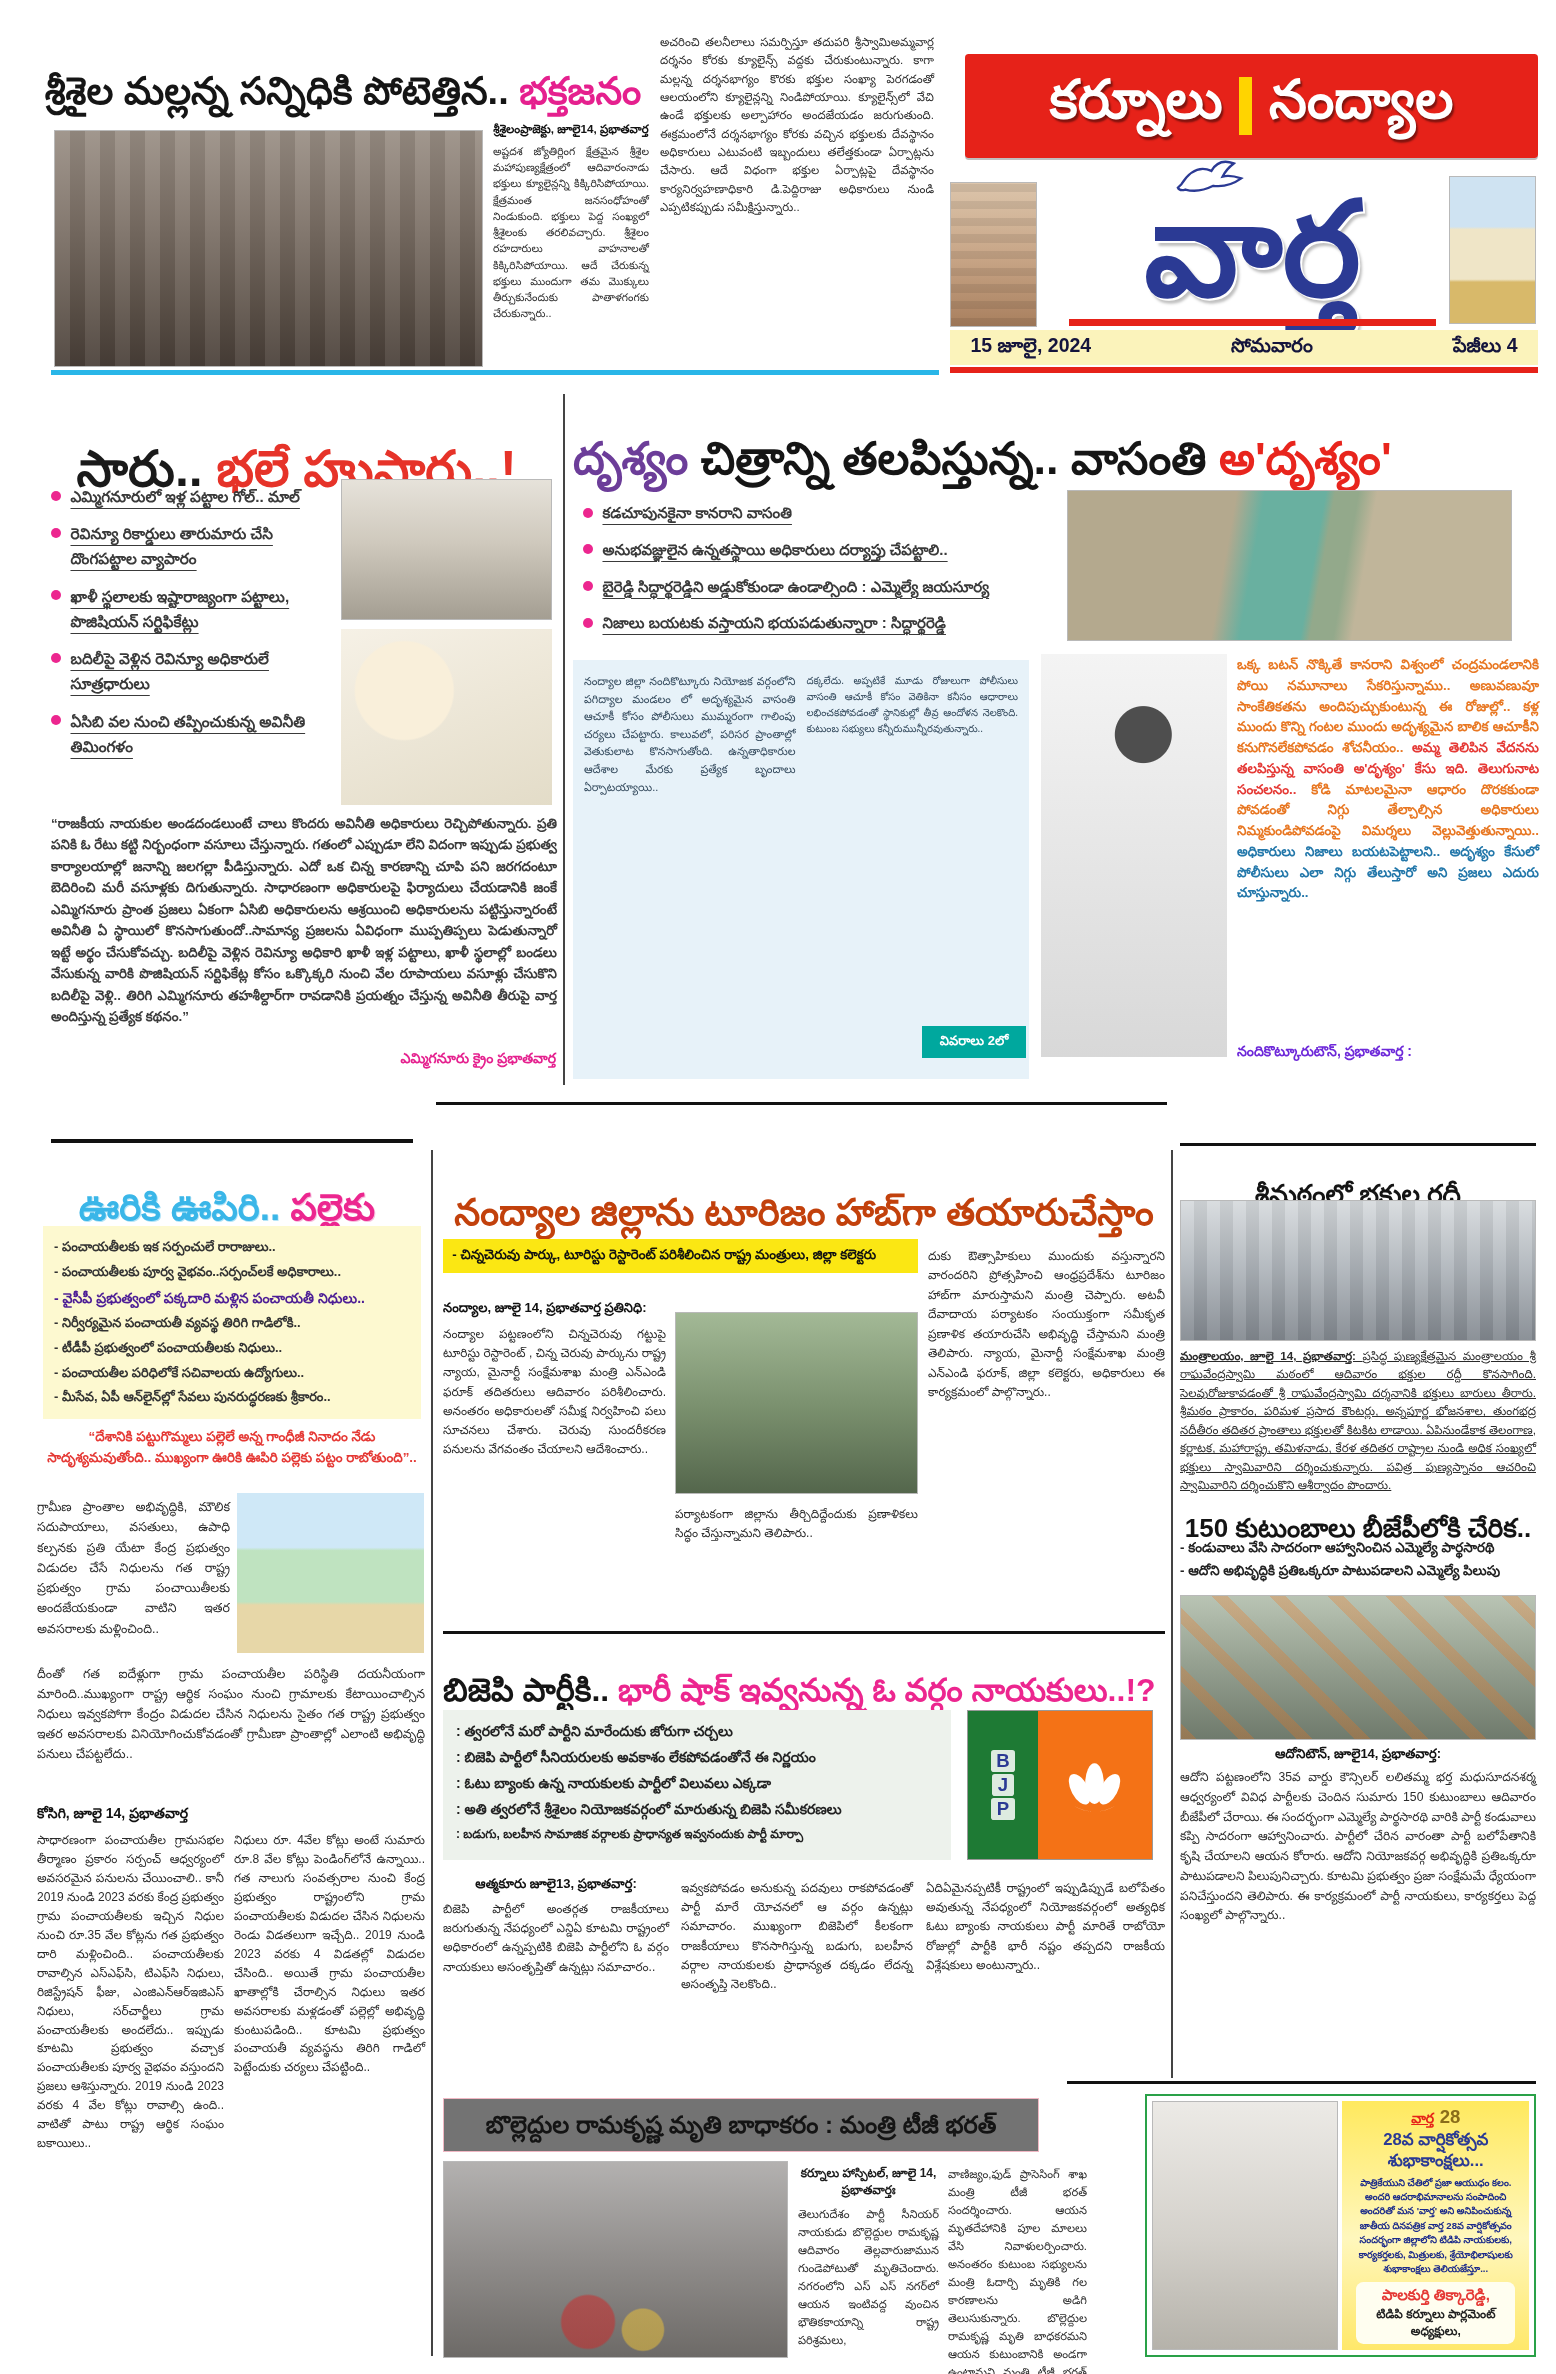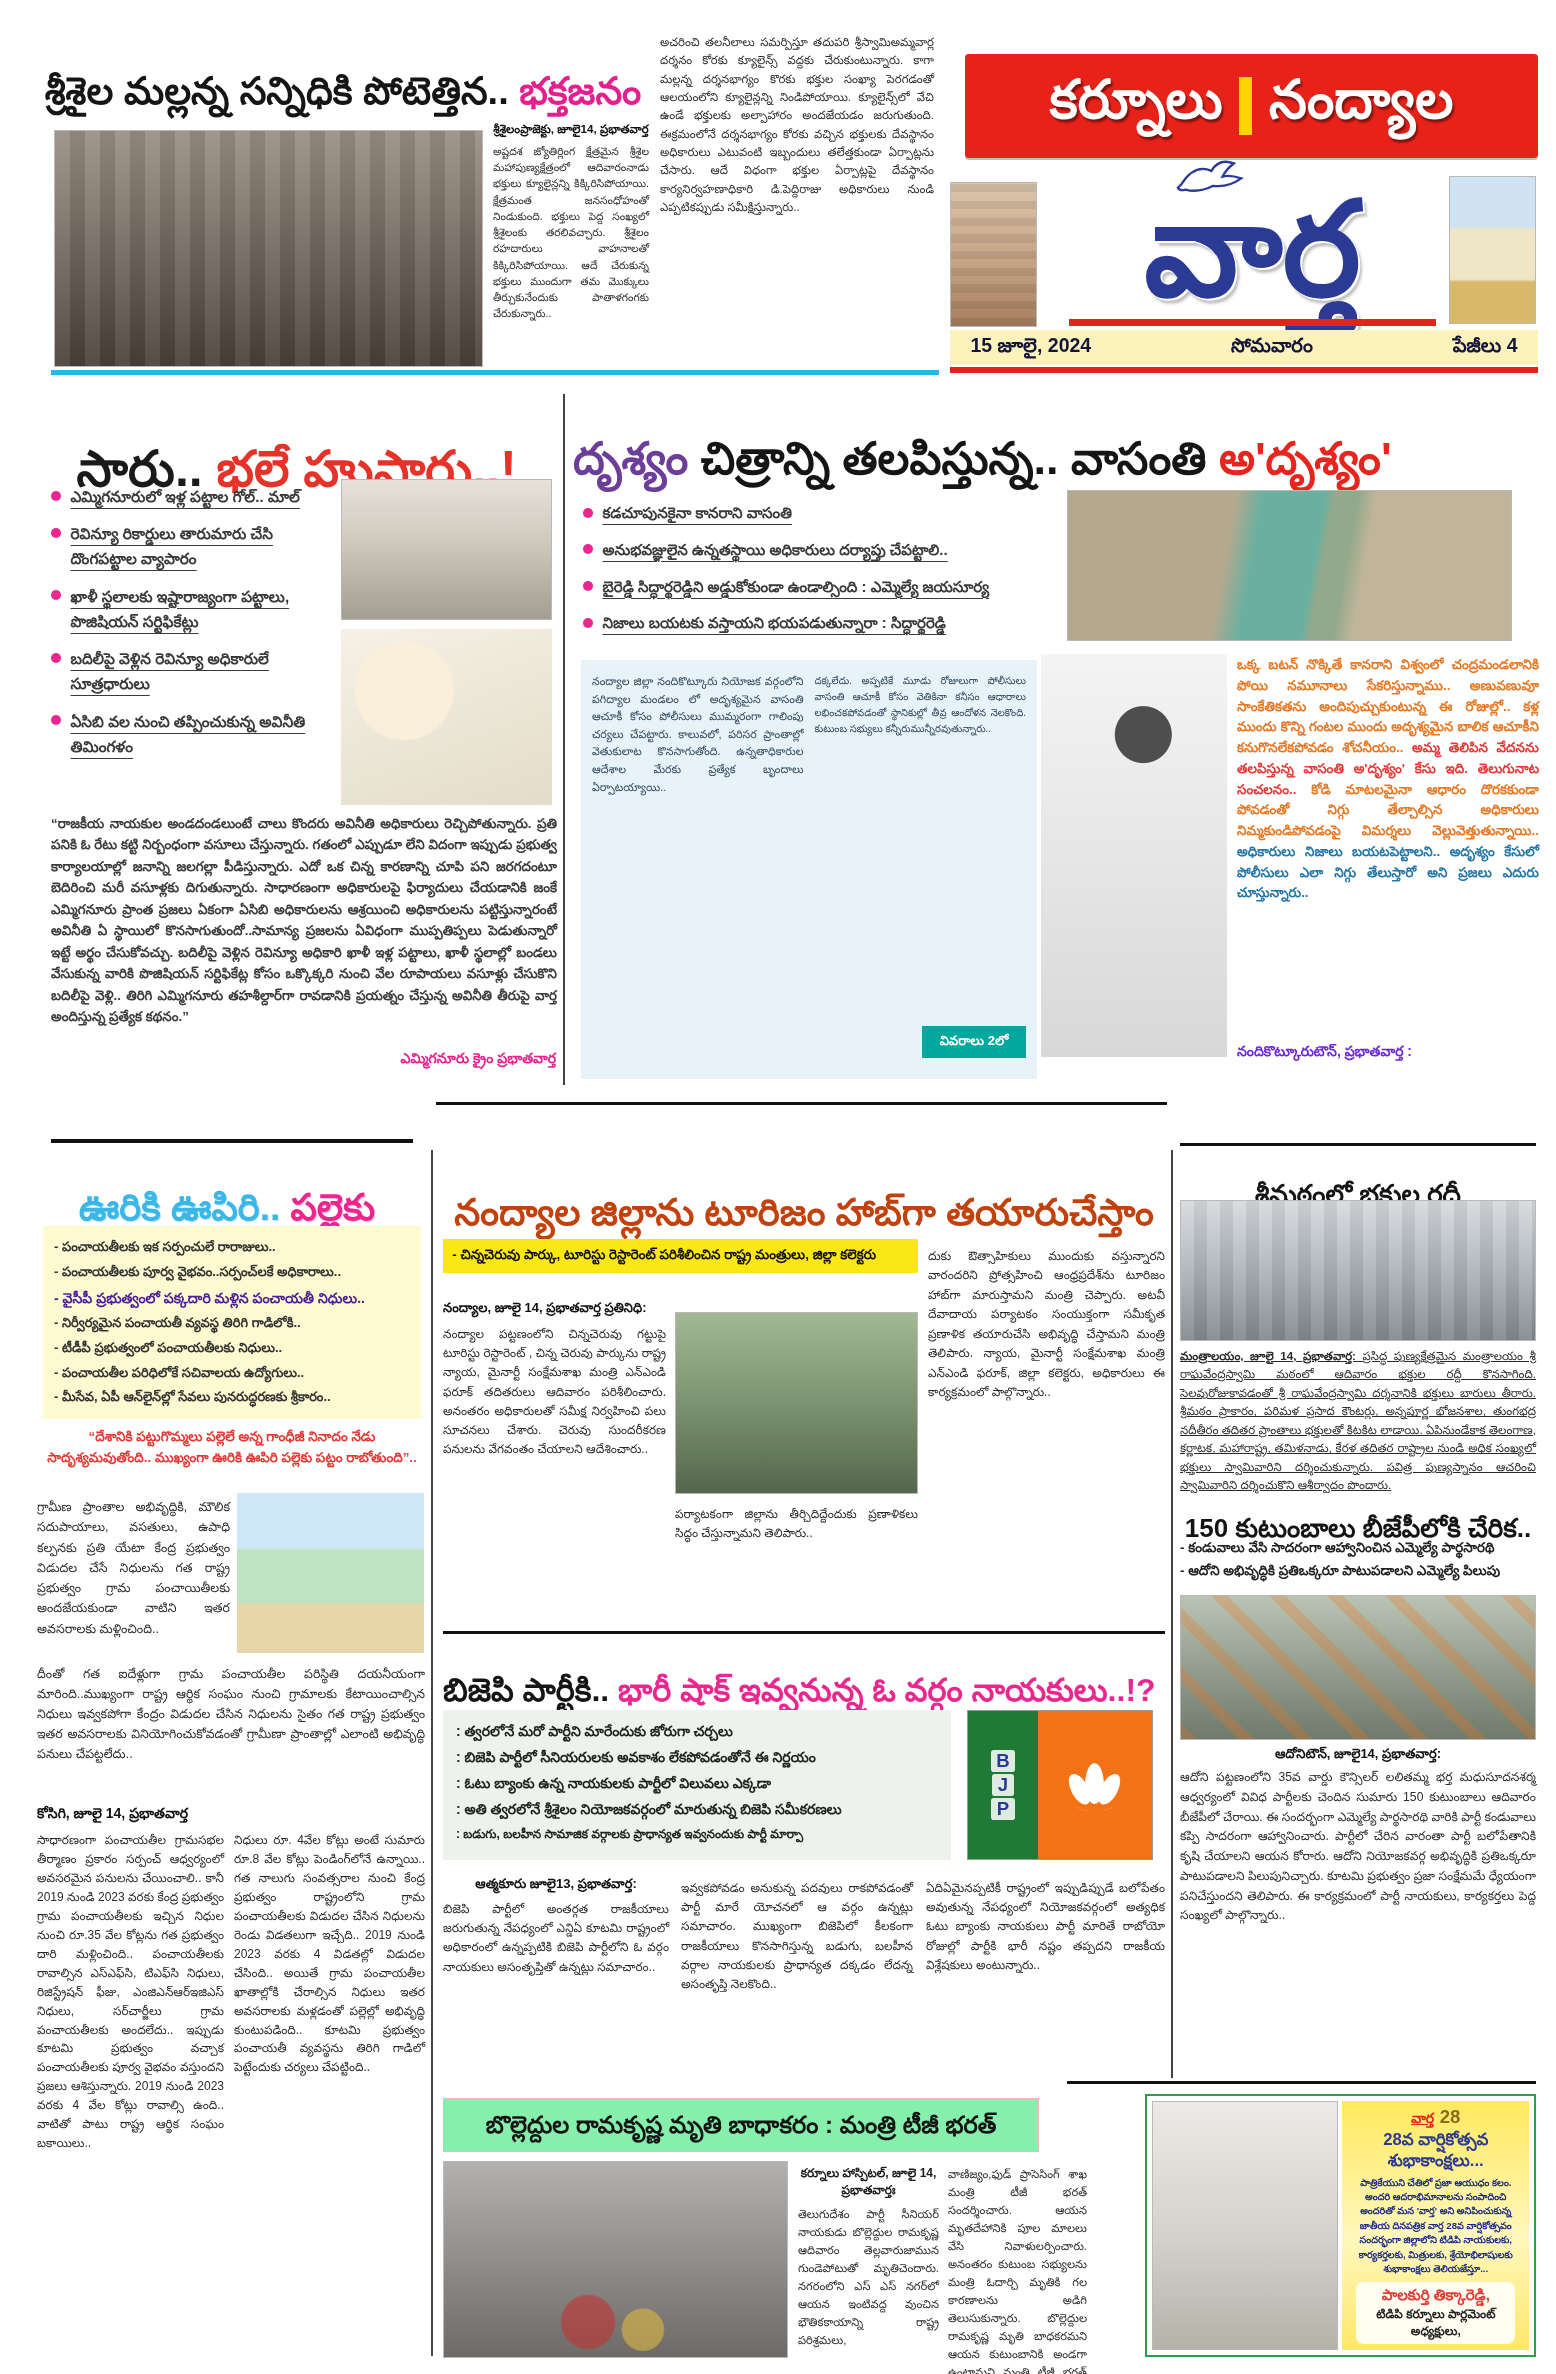--- a/index.html
+++ b/index.html
@@ -40,25 +40,25 @@
   #mast-red{background:#e62219;display:flex;align-items:center;justify-content:center;gap:16.7px;
             border-radius:3.7px;box-shadow:0 1.9px 0 rgba(0,0,0,.25);}
   #mast-red .city{color:#fff;font-weight:bold;font-size:54px;text-shadow:1.9px 2.8px 1.9px rgba(0,0,0,.45);}
   #mast-yellowbar{width:13px;height:58px;background:#ffd400;}
   #logo-vaartha{color:#2b3a94;font-weight:bold;font-size:132px;line-height:1;text-shadow:1.9px 1.9px 0 #fff,3.7px 4.6px 2.8px rgba(0,0,0,.25);}
   #datebar{background:#fbf3bb;display:flex;align-items:center;justify-content:space-between;
            font-weight:bold;font-size:19.5px;color:#14143c;padding:0 20.4px;box-sizing:border-box;}
   .byline-mag{color:#e5208e;font-weight:bold;}
   .ybox{background:#fdf9d0;}
   .greenbox{background:#edf2ec;}
-  .bluebox{background:#e7f2f9;margin-left:8px;}
+  .bluebox{background:#e7f2f9;}
   .tealbox{background:#00a89e;color:#fff;font-weight:bold;display:flex;align-items:center;justify-content:center;}
   .quote-red{color:#e53935;font-weight:bold;}
   .subhead-y{background:#fbe713;font-weight:bold;color:#111;}
-  .pinkbox{background:#86efac;border:1.9px solid #f0b7c3;}
+  .pinkbox{background:#737373;border:1.9px solid #f0b7c3;}
   .adbox{border:2.8px solid #2aa148;background:#fff;}
   .adyellow{background:linear-gradient(180deg,#ffe95e,#fff7bd 55%,#ffe86a);}
 </style>
 </head>
 <body>
 
 <div id="page">
 
   <section>
     <h1 class="abs hl center" style="left:37px;top:45px;width:612px;font-size:38px;"><span style="color:#151515">శ్రీశైల మల్లన్న సన్నిధికి పోటెత్తిన.. </span><span style="color:#e5208e">భక్తజనం</span></h1>

